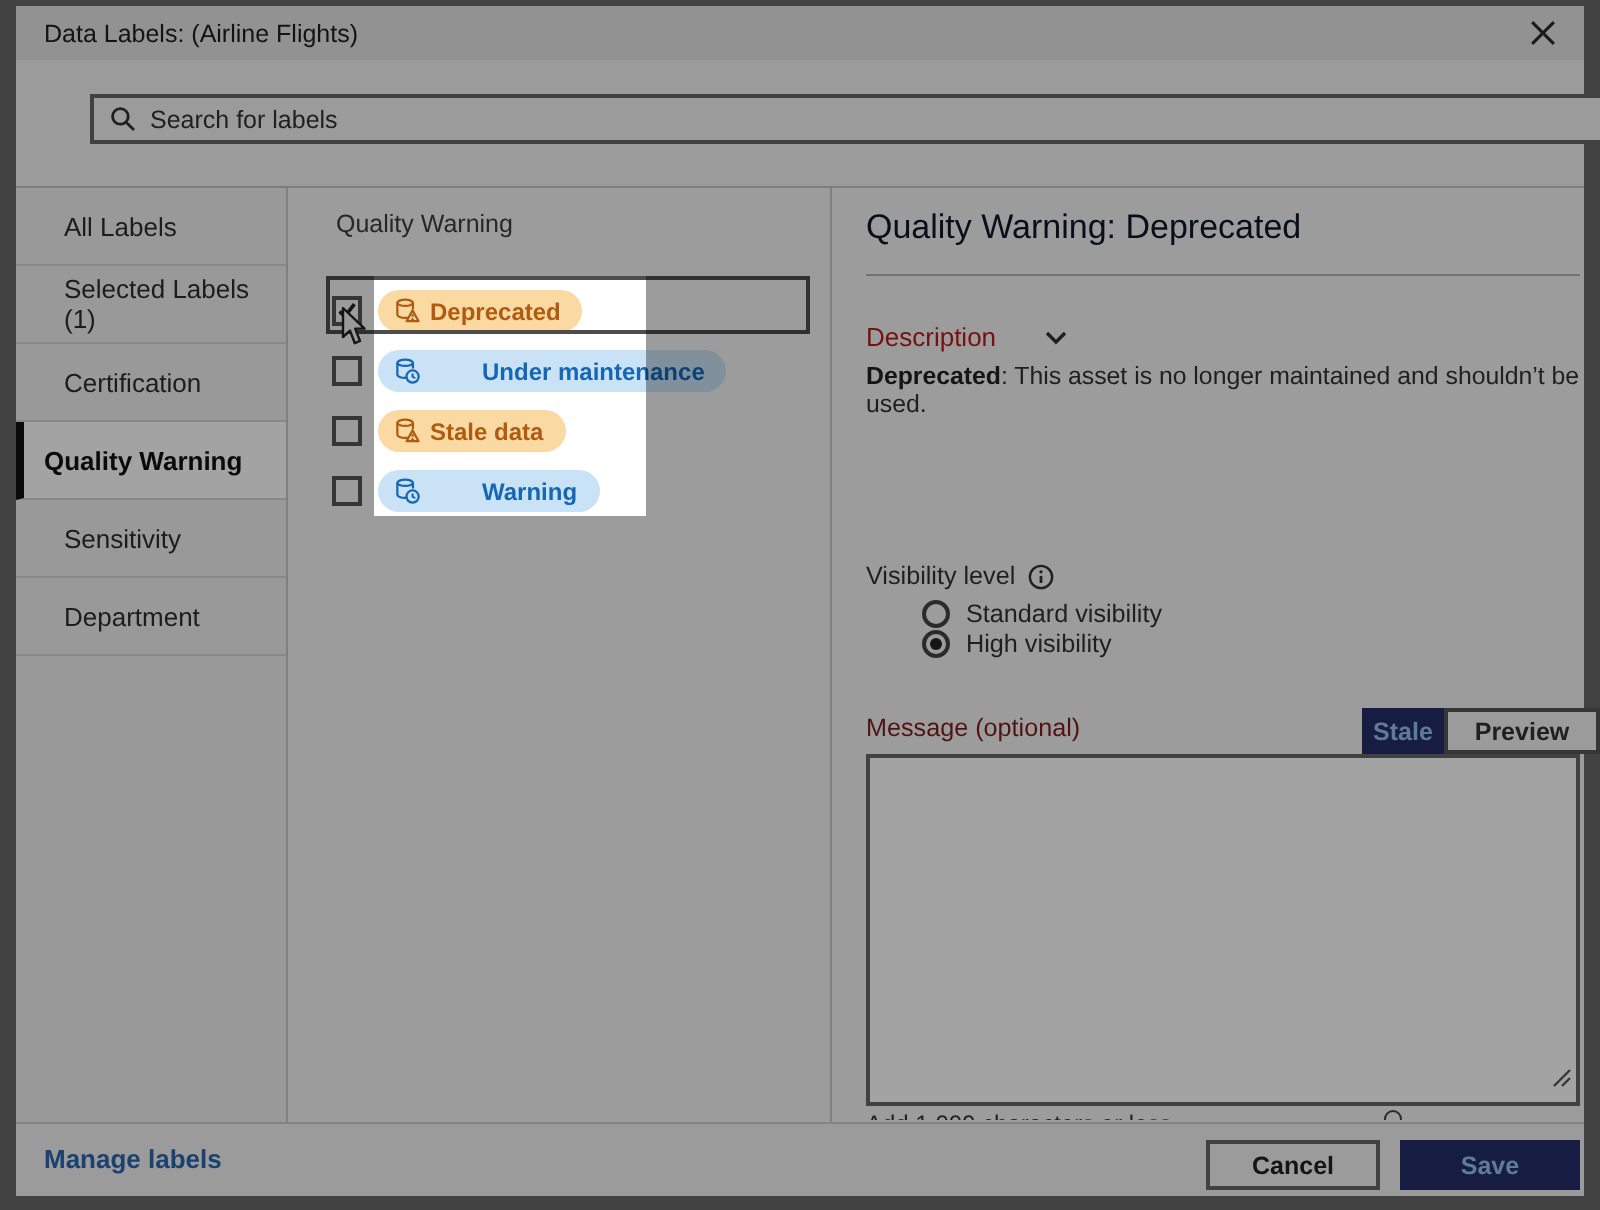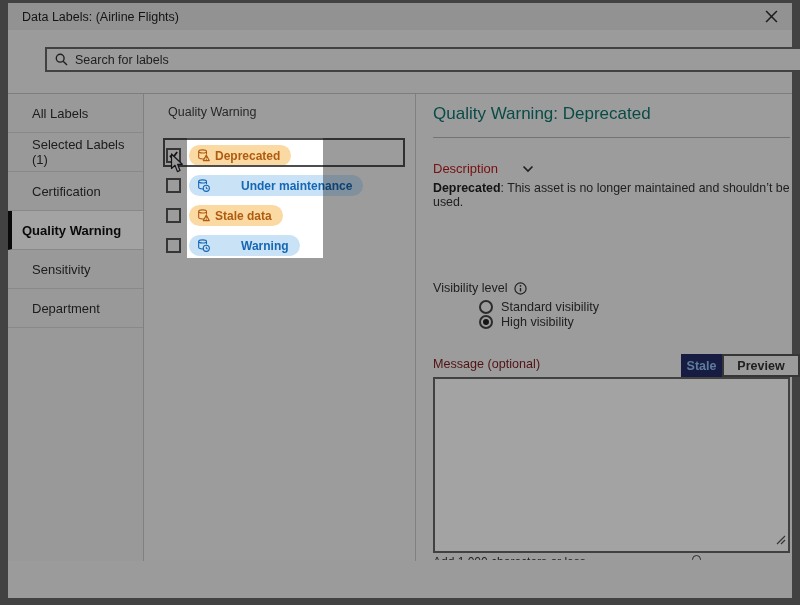--- a/index.html
+++ b/index.html
@@ -42,32 +42,32 @@
   .pill{position:absolute;left:45px;height:21px;z-index:2;border-radius:11px;
         display:inline-flex;align-items:center;gap:5px;padding:0 11px 0 8px;
         font-size:12px;font-weight:bold;cursor:pointer;white-space:nowrap;}
   .pill.orange{background:#fad9a2;color:#b05c10;}
   .pill.blue{background:#c9e2f6;color:#1567b4;gap:31px;}
   .pp1{top:51px;} .pp2{top:81px;} .pp3{top:111px;} .pp4{top:141px;}
   .cursor{position:absolute;left:26px;top:59px;z-index:4;}
 
   
   .details{position:absolute;left:408px;top:91px;width:376px;height:467px;background:#f5f5f5;}
-  .dtitle{position:absolute;left:17px;top:10px;font-size:17px;color:#0f766e;}
+  .dtitle{position:absolute;left:17px;top:10px;font-size:17px;color:#0f172a;}
   .dhr{position:absolute;left:17px;top:43px;width:357px;height:1px;background:#b5b5b5;}
   .descrow{position:absolute;left:17px;top:67px;font-size:13px;color:#b91c1c;
            display:flex;align-items:center;gap:24px;cursor:pointer;}
   .descline{position:absolute;left:17px;top:87px;width:357px;font-size:12.4px;color:#333;}
   .descline b{color:#222;}
   .infobox{position:absolute;left:17px;top:105px;width:357px;height:63px;background:#e4e4e4;
            padding:7px 10px;font-size:12.3px;line-height:1.55;color:#3a3a3a;}
   .learn{color:#2b66ad;font-weight:bold;cursor:pointer;}
   .vislabel{position:absolute;left:17px;top:187px;font-size:12.6px;color:#333;
             display:flex;align-items:center;gap:6px;}
-  .radiorow{position:absolute;left:35px;font-size:12.6px;color:#333;display:flex;
+  .radiorow{position:absolute;left:17px;font-size:12.6px;color:#333;display:flex;
             align-items:center;gap:8px;cursor:pointer;padding-left:28px;}
   .rr1{top:206px;} .rr2{top:221px;}
   .radio{width:14px;height:14px;border:2px solid #444;border-radius:50%;position:relative;flex:0 0 auto;}
   .radio.sel::after{content:"";position:absolute;left:2px;top:2px;width:6px;height:6px;
                     border-radius:50%;background:#222;}
   .msglabel{position:absolute;left:17px;top:263px;font-size:12.6px;color:#7f1d1d;}
   .tabs{position:absolute;left:265px;top:260px;display:flex;z-index:2;}
   .tab{height:23px;display:flex;align-items:center;justify-content:center;font-size:12.5px;
        font-weight:bold;cursor:pointer;}
   .tab.edit{width:41px;background:#242e68;color:#94c0f5;}
@@ -258,16 +258,21 @@
               <path d="M9 1 L1 9 M9 5 L5 9" stroke="#555" stroke-width="1.2"></path>
             </svg>
         </span>
       </div>
       <div class="charhint">Add 1,000 characters or less</div>
       <div class="emoji-clip">
           <span></span>
         </div>
     </div>
 
+    <div class="footer">
+      <div class="manage">Manage labels</div>
+      <div class="btn cancel">Cancel</div>
+      <div class="btn save">Save</div>
+    </div>
   </div>
 
   <div class="dim"></div>
 </div>
 
 </body></html>

